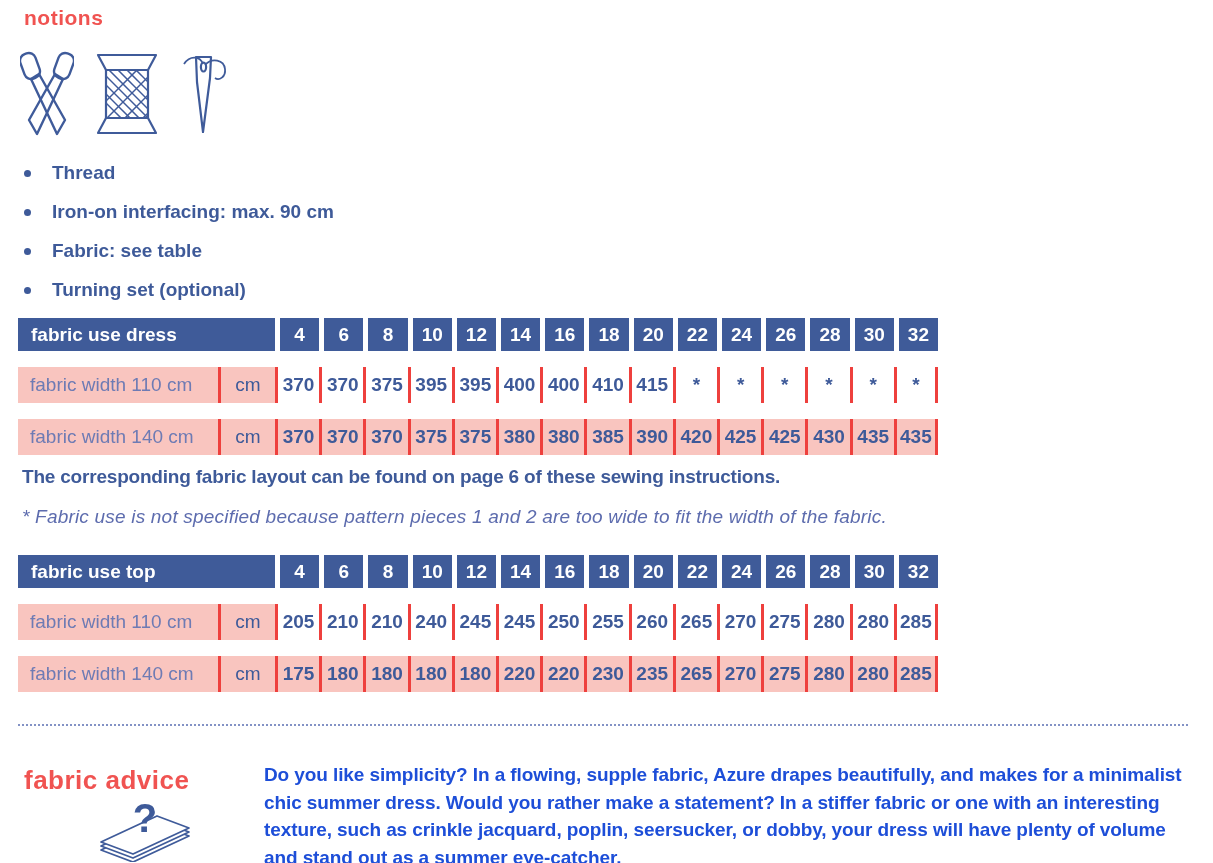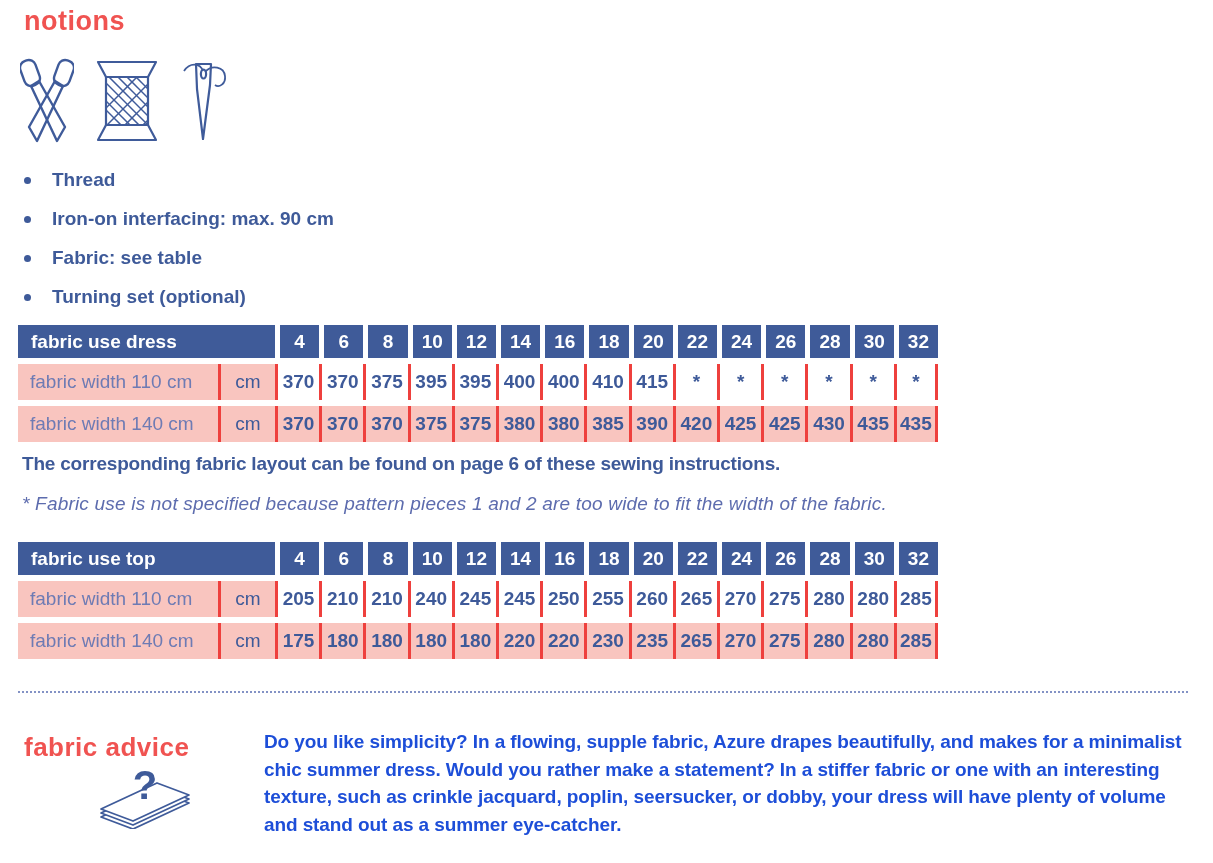--- a/index.html
+++ b/index.html
@@ -7,36 +7,36 @@
     margin: 0;
     width: 1213px;
     height: 863px;
     background: #ffffff;
     font-family: "Liberation Sans", sans-serif;
     overflow: hidden;
   }
   .page { padding-top: 6px; }
 
   .red-heading { color: #f05351; font-weight: bold; letter-spacing: 0.5px; }
-  h1.red-heading { font-size: 27px; margin: 0 0 16px 24px; }
+  h1.red-heading { font-size: 21px; margin: 0 0 16px 24px; }
 
   .icons-row { display: flex; gap: 22px; margin: 20px 0 0 20px; align-items: center; height: 88px; }
 
   .bullets { list-style: none; margin: 24px 0 0 0; padding: 0 0 0 24px; }
   .bullets li { display: flex; align-items: center; margin-bottom: 17px; color: #3e5a99; font-weight: bold; font-size: 19px; line-height: 22px; }
   .bullet-dot { width: 7px; height: 7px; border-radius: 50%; background: #3e5a99; margin-right: 21px; flex: none; }
 
   .size-table { margin: 16px 0 0 18px; width: 920px; }
   .size-table.second { margin-top: 27px; border-radius: 12px; }
   .t-row { display: grid; grid-template-columns: 200px 57px repeat(15, 1fr); }
   .t-head { height: 33px; }
   .t-head .t-cell { background: #3f5b99; color: #fff; font-weight: bold; font-size: 19px; display: flex; align-items: center; justify-content: center; }
   .t-title { grid-column: 1 / 3; justify-content: flex-start !important; padding-left: 13px; }
   .t-size { border-left: 5px solid #fff; }
-  .t-data { height: 36px; margin-top: 6px; }
+  .t-data { height: 36px; margin-top: 16px; }
   .t-data .t-cell { display: flex; align-items: center; justify-content: center; font-size: 19px; }
   .t-label { background: #f9c5bf; color: #6e7bb4; font-size: 18px; justify-content: flex-start !important; padding-left: 12px; font-weight: normal; }
   .t-unit { background: #f9c5bf; color: #3e5a99; font-weight: normal; font-size: 16px; border-left: 3px solid #ee403d; }
   .t-val { color: #3e5a99; font-weight: bold; border-left: 3px solid #ee403d; }
   .t-val.last { border-right: 3px solid #ee403d; }
   .row-white .t-val { background: #fff; }
   .row-pink .t-val { background: #f9c5bf; }
 
   .bold-note { margin: 11px 0 0 22px; color: #3e5a99; font-weight: bold; font-size: 19px; letter-spacing: -0.2px; }
   .italic-note { margin: 18px 0 0 22px; color: #5d6cae; font-style: italic; font-size: 19px; letter-spacing: 0.2px; }

